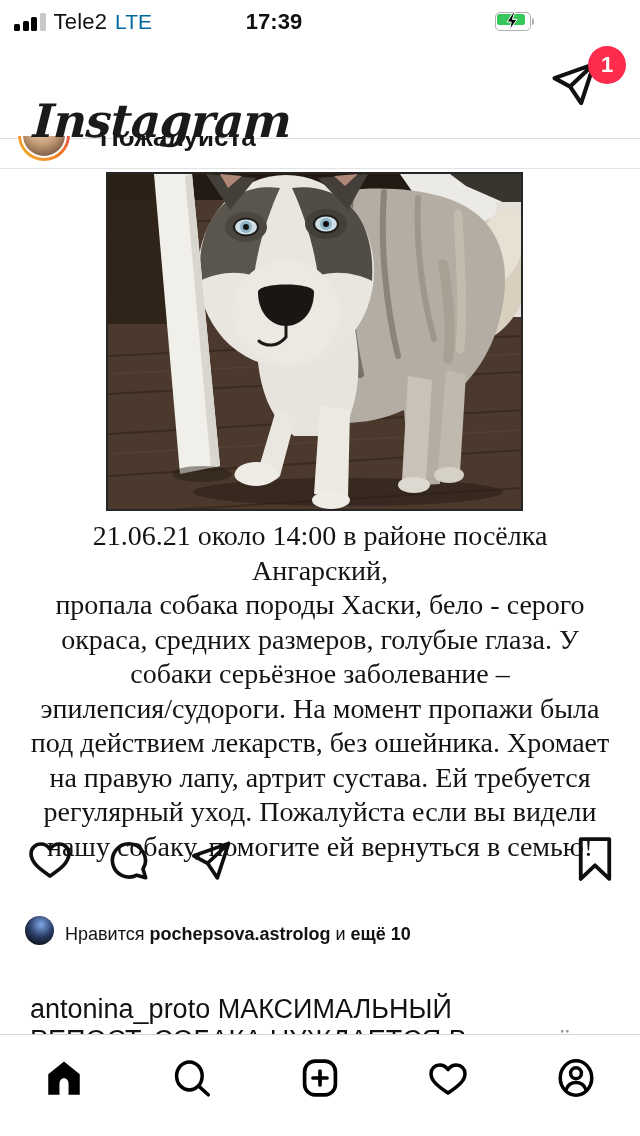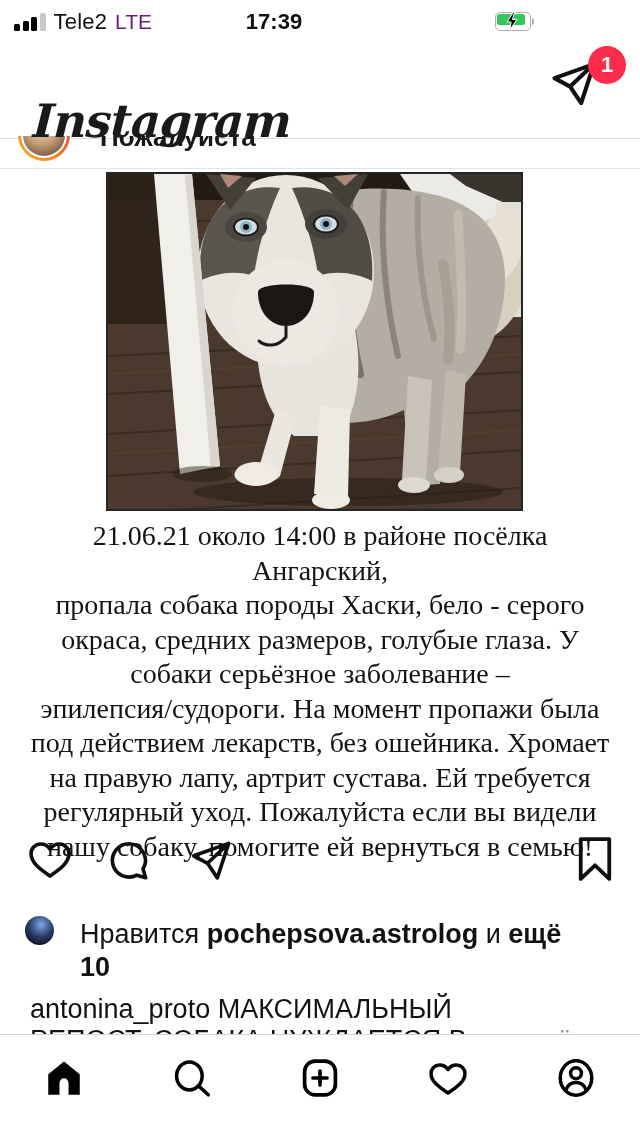--- a/index.html
+++ b/index.html
@@ -7,21 +7,21 @@
           font-family:"Liberation Sans",sans-serif;color:#111;margin:0 auto;}
 
   
   .statusbar{position:absolute;left:0;top:0;width:548px;height:44px;background:#fff;z-index:30;}
   .sb-left{position:absolute;left:14px;top:9px;display:flex;align-items:center;gap:8px;}
   .sig{display:flex;align-items:flex-end;gap:2.5px;height:18px;}
   .sig i{display:block;width:6px;border-radius:1.5px;background:#000;}
   .sig i:nth-child(1){height:7px;}.sig i:nth-child(2){height:10px;}
   .sig i:nth-child(3){height:14px;}.sig i:nth-child(4){height:18px;background:#c9c9cb;}
   .carrier{font-size:22px;letter-spacing:.2px;}
-  .net{font-size:21px;color:#701a75;}
+  .net{font-size:21px;color:#0369a1;}
   .sb-time{position:absolute;left:0;right:0;top:9px;text-align:center;font-size:22px;font-weight:700;}
   .batt{position:absolute;right:13px;top:12px;width:40px;height:19px;}
   .batt .body{position:absolute;left:0;top:0;width:34px;height:17px;border:1.5px solid #b0b0b2;border-radius:5px;}
   .batt .fill{position:absolute;left:1.5px;top:1.5px;width:28px;height:11px;border-radius:2.5px;}
   .batt .nub{position:absolute;right:1px;top:6px;width:2.5px;height:7px;background:#b0b0b2;border-radius:0 2px 2px 0;}
   .batt svg{position:absolute;left:9px;top:-1px;}
 
   
   .header{position:absolute;left:0;top:44px;width:640px;height:92px;background:#fff;z-index:20;}
   .hairline-top{position:absolute;left:0;top:138px;width:640px;height:1px;background:#dcdcdc;z-index:5;}
@@ -50,21 +50,21 @@
   
   .act{position:absolute;cursor:pointer;}
   .act-like{left:26px;top:836px;}
   .act-comment{left:106px;top:838px;}
   .act-share{left:188px;top:838px;}
   .act-save{left:576px;top:836px;}
 
   
   .likes-av{position:absolute;left:25px;top:916px;width:29px;height:29px;border-radius:50%;cursor:pointer;
             background:radial-gradient(circle at 55% 30%,#7fa8e8 0%,#2c3f69 45%,#10131f 80%),#10131f;}
-  .likes{position:absolute;left:80px;top:918px;width:505px;font-size:27px;line-height:33px;color:#121212;}
+  .likes{position:absolute;left:65px;top:918px;width:505px;font-size:18px;line-height:33px;color:#121212;}
   .likes b{font-weight:700;}
   .likes .clicky{cursor:pointer;}
 
   
   .caption{position:absolute;left:30px;top:994px;width:545px;font-size:27px;line-height:31px;color:#121212;}
   .caption b{font-weight:400;}
   .more-link{position:absolute;left:490px;top:31px;color:#8e8e8e;cursor:pointer;}
 
   
   .tabbar{position:absolute;left:0;top:1034px;width:640px;height:102px;background:#fff;

